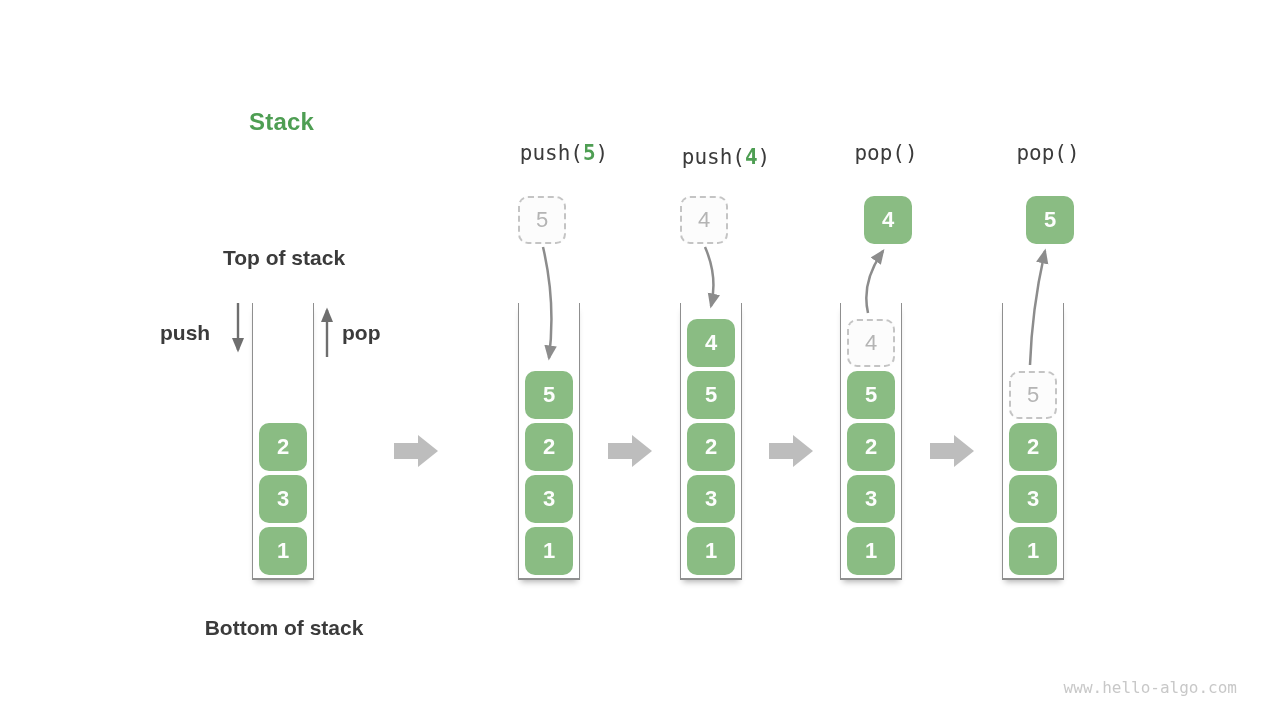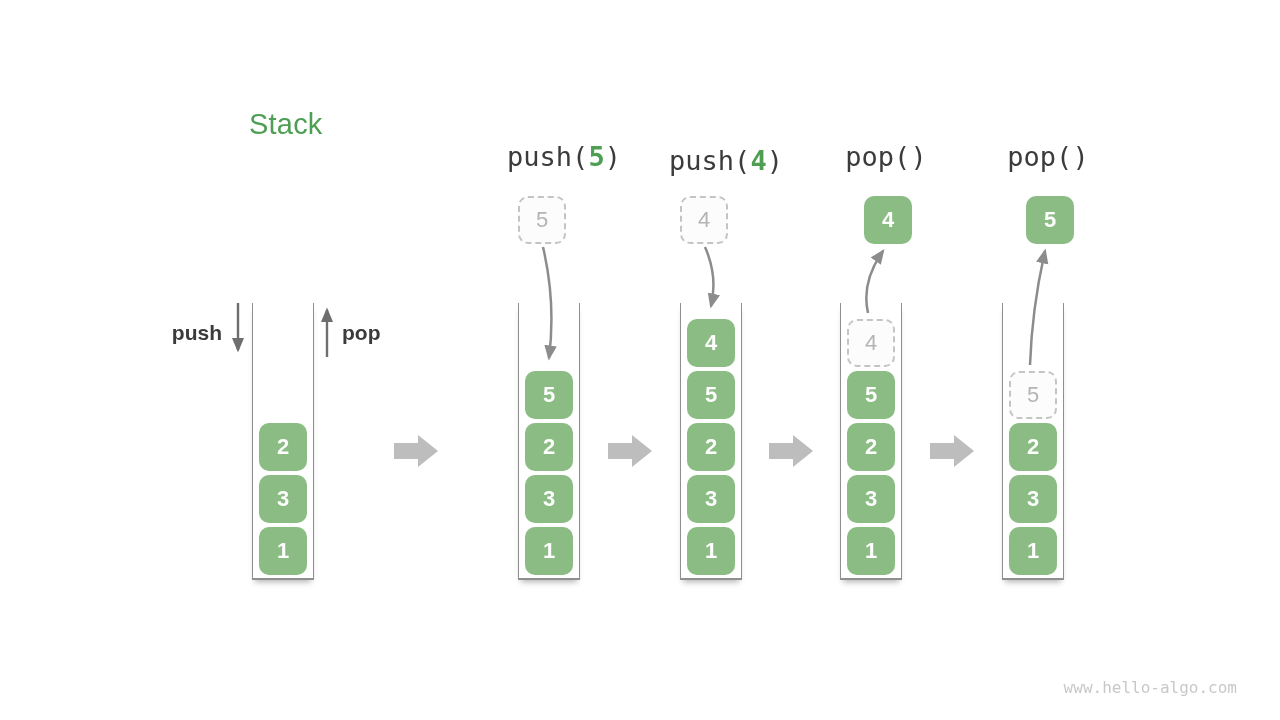--- a/index.html
+++ b/index.html
@@ -11,45 +11,45 @@
     width: 1280px;
     height: 720px;
     background: #ffffff;
     overflow: hidden;
   }
 
   .title {
     position: absolute;
     left: 249px;
     top: 108px;
-    font-size: 29px;
-    font-weight: normal;
+    font-size: 24px;
+    font-weight: bold;
     color: var(--title-green, #4e9e53);
     letter-spacing: 0.2px;
   }
 
   .heavy {
     position: absolute;
     font-size: 21px;
     font-weight: bold;
     color: var(--dark-text, #3b3b3b);
     white-space: nowrap;
   }
   .top-label    { left: 166px; top: 246px; width: 236px; text-align: center; }
   .bottom-label { left: 166px; top: 616px; width: 236px; text-align: center; }
-  .push-label   { left: 160px; top: 321px; width: 62px;  text-align: right; }
+  .push-label   { left: 160px; top: 321px; width: 62px;  }
   .pop-label    { left: 342px; top: 321px; text-align: center; }
 
   .op-label {
     position: absolute;
     top: 141px;
     width: 160px;
     text-align: center;
     font-family: "DejaVu Sans Mono", monospace;
-    font-size: 27px;
+    font-size: 21px;
     color: var(--dark-text, #3b3b3b);
     white-space: pre;
   }
   .op-label .arg {
     color: var(--code-green, #4e9e53);
     font-weight: bold;
   }
 
   .stack-wall {
     position: absolute;
@@ -110,20 +110,22 @@
     color: var(--watermark, #c8c8c8);
   }
 </style>
 </head>
 <body>
 
 <div class="canvas">
 
   <div class="title">Stack</div>
 
+  <div class="heavy top-label">Top of stack</div>
+  <div class="heavy bottom-label">Bottom of stack</div>
   <div class="heavy push-label">push</div>
   <div class="heavy pop-label">pop</div>
 
   <div id="columns">
       <div class="stack-wall" style="left: 252px; top: 303px; width: 62px; height: 277px;"></div>
       <div class="cell solid" style="left: 259px; top: 423px;">2</div>
       <div class="cell solid" style="left: 259px; top: 475px;">3</div>
       <div class="cell solid" style="left: 259px; top: 527px;">1</div>
       <div class="stack-wall" style="left: 518px; top: 303px; width: 62px; height: 277px;"></div>
       <div class="cell solid" style="left: 525px; top: 371px;">5</div>

